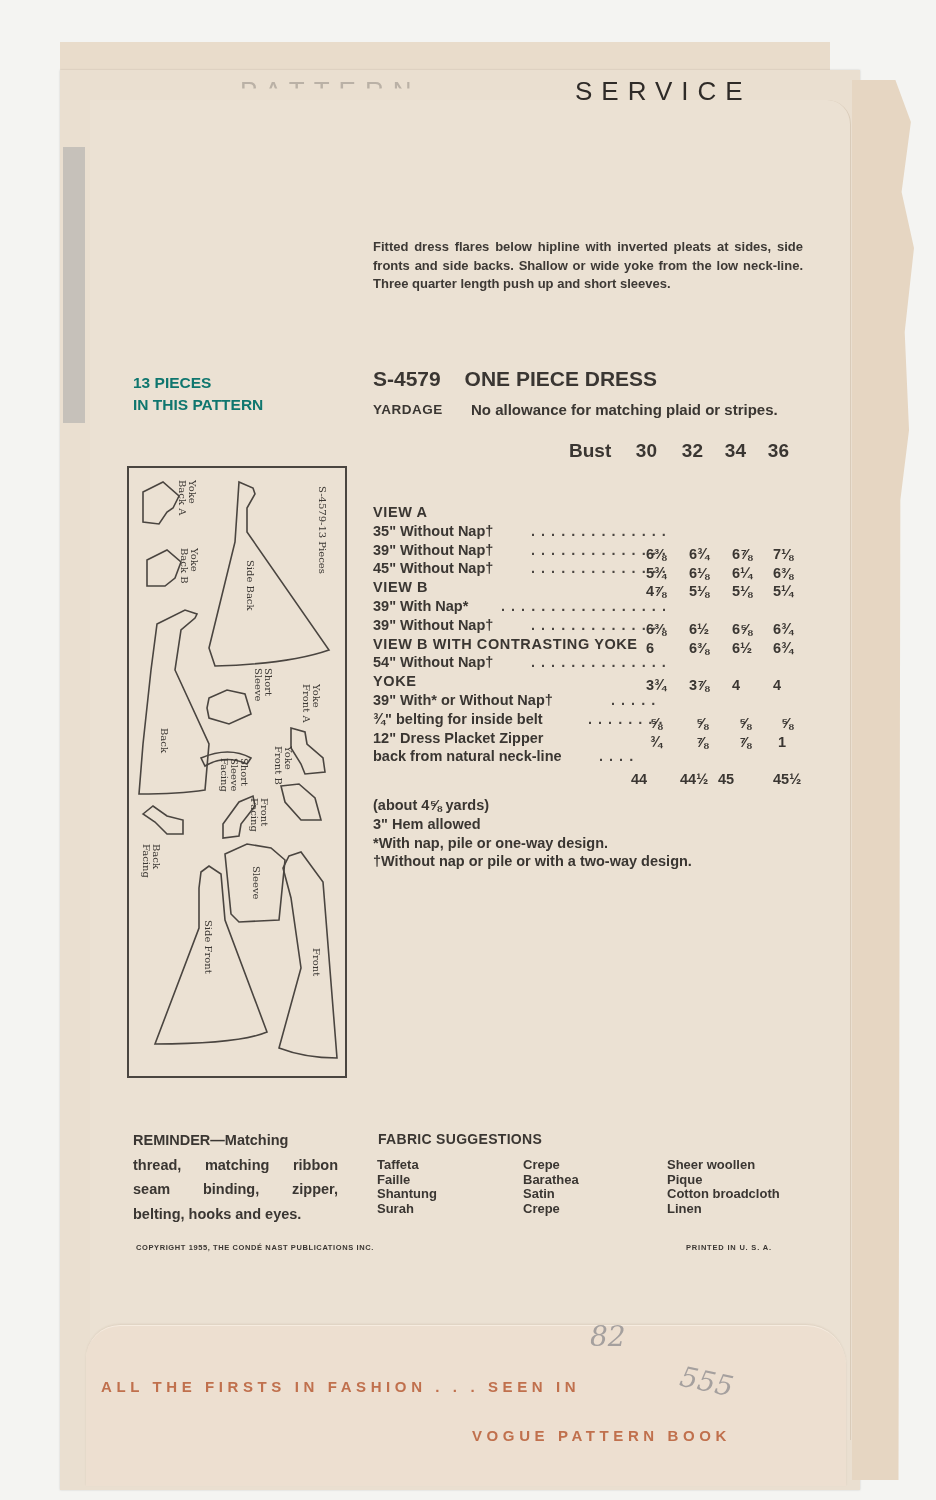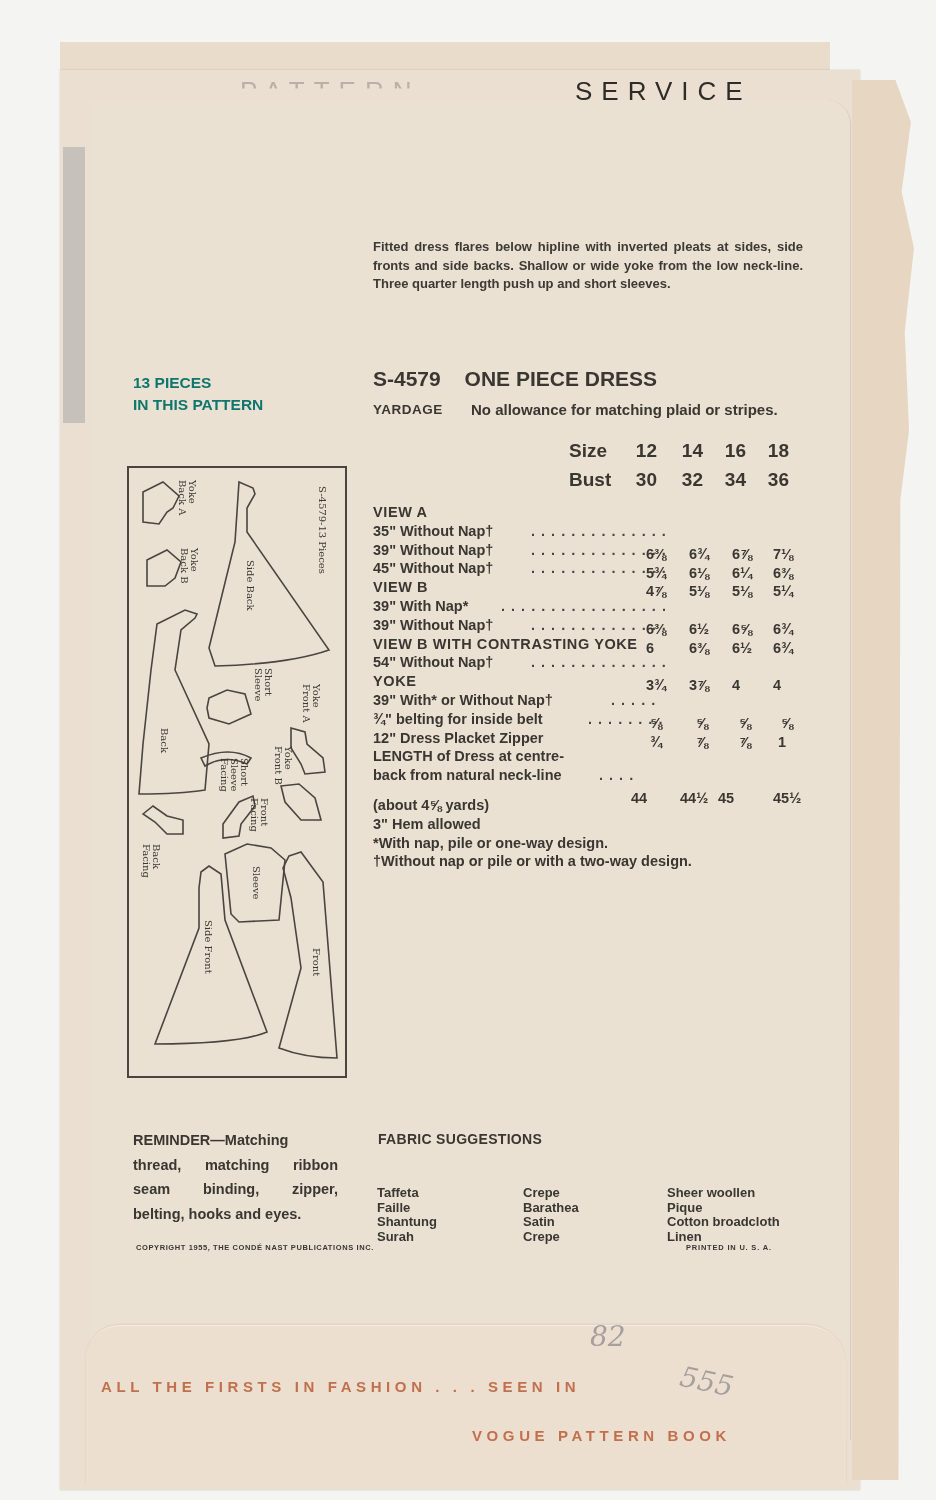--- a/index.html
+++ b/index.html
@@ -93,21 +93,21 @@
       font-size: 14.5px; font-weight: 700; line-height: 24.5px; text-align: justify;
       text-align-last: justify;
     }
     .reminder .last { text-align-last: left; }
     .fabric-title {
       position: absolute; left: 378px; top: 1131px;
       font-size: 14px; font-weight: 700; letter-spacing: 0.3px; text-align: center;
     }
     .fabric-col {
       position: absolute; top: 1158px;
-      font-size: 13px; font-weight: 700; line-height: 14.6px; margin-top: 28px;
+      font-size: 13px; font-weight: 700; line-height: 14.6px;
     }
     .copyright {
       position: absolute; left: 136px; top: 1243px;
       font-size: 7.5px; font-weight: 700; letter-spacing: 0.6px;
     }
     .printed {
       position: absolute; left: 686px; top: 1243px;
       font-size: 7.5px; font-weight: 700; letter-spacing: 0.8px;
     }
     .bottom-flap {
@@ -154,27 +154,20 @@
   <span>ONE PIECE DRESS</span>
 </div>
 
 <div class="yardage">
   <span class="lbl">YARDAGE</span>
   <span class="txt">No allowance for matching plaid or stripes.</span>
 </div>
 
 <div class="size-table">
   <div class="size-row">
-    <span class="lbl">Size</span>
-    <span class="v" style="left:244px">12</span>
-    <span class="v" style="left:290px">14</span>
-    <span class="v" style="left:333px">16</span>
-    <span class="v" style="left:376px">18</span>
-  </div>
-  <div class="size-row">
     <span class="lbl">Bust</span>
     <span class="v" style="left:244px">30</span>
     <span class="v" style="left:290px">32</span>
     <span class="v" style="left:333px">34</span>
     <span class="v" style="left:376px">36</span>
   </div>
 </div>
 
 <div class="yt">
   <div class="yrow">
@@ -248,23 +241,20 @@
   <div class="yrow">
     <span class="label">¾" belting for inside belt</span>
     <span class="dots" style="left:215px">. . . . . . . .</span>
     <span class="c" style="left:277px">¾</span>
     <span class="c" style="left:323px">⅞</span>
     <span class="c" style="left:366px">⅞</span>
     <span class="c" style="left:405px">1</span>
   </div>
   <div class="yrow">
     <span class="label">12" Dress Placket Zipper</span>
-  </div>
-  <div class="yrow">
-    <span class="label">LENGTH of Dress at centre-</span>
   </div>
   <div class="yrow">
     <span class="label">back from natural neck-line</span>
     <span class="dots" style="left:226px">. . . .</span>
     <span class="c" style="left:258px">44</span>
     <span class="c" style="left:307px">44½</span>
     <span class="c" style="left:345px">45</span>
     <span class="c" style="left:400px">45½</span>
   </div>
 </div>

